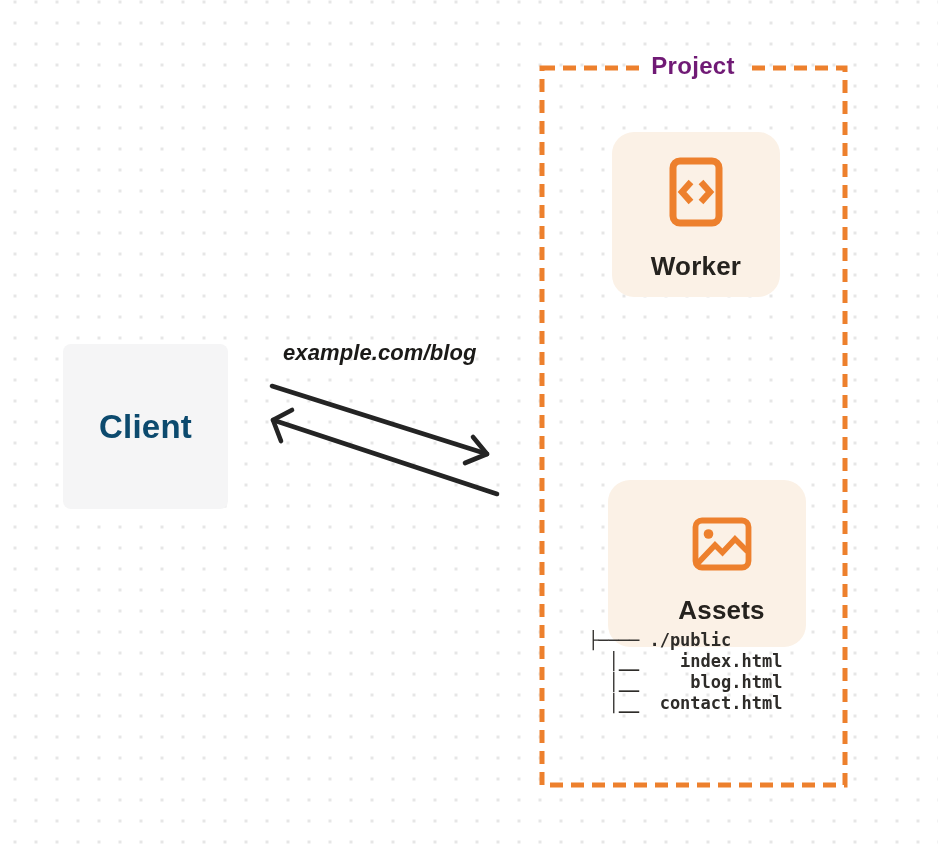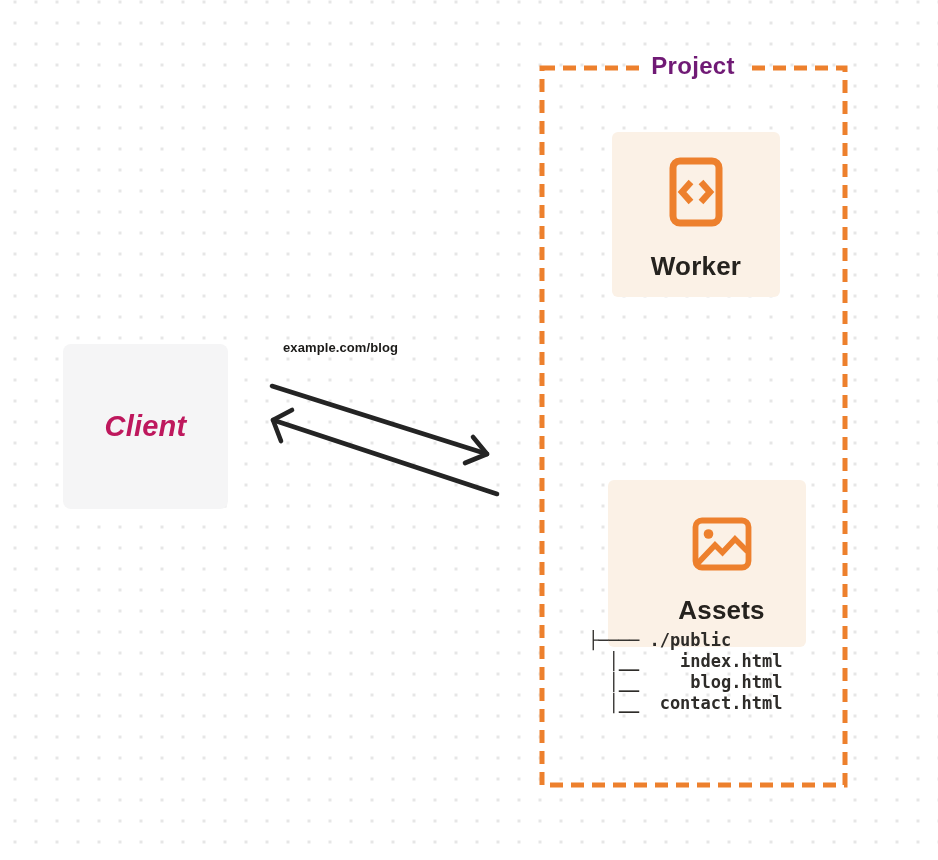--- a/index.html
+++ b/index.html
@@ -13,40 +13,41 @@
     background-position:4.5px -8.5px;
     font-family:"Liberation Sans",sans-serif;
     color:#1f1e1c;
   }
   .abs{position:absolute;}
   
   .client-box{
     left:63px;top:344px;width:165px;height:165px;
     background:#f5f5f6;border-radius:8px;
     display:flex;align-items:center;justify-content:center;
-    font-size:29px;font-weight:700;color:#be185d;letter-spacing:.2px;font-style:italic;
+    font-size:33px;font-weight:700;color:#0c4a6e;letter-spacing:.2px;
   }
   
   .request-label{
     left:283px;top:340px;
-    font-size:13px;font-weight:700;color:#1b1a18;letter-spacing:.1px;
+    font-size:22px;font-weight:700;color:#1b1a18;letter-spacing:.1px;
     white-space:nowrap;
+    font-style:italic;
   }
   
   .lines{left:0;top:0;width:938px;height:860px;pointer-events:none;}
   
   .project-label{
     left:693px;top:66px;transform:translate(-50%,-50%);
     background:#ffffff;padding:0 10px;
     font-size:24px;font-weight:700;color:#701a75;letter-spacing:.3px;
     white-space:nowrap;
   }
   
   .card{
-    background:#fbf1e6;border-radius:6px;
+    background:#fbf1e6;border-radius:22px;
     display:flex;flex-direction:column;align-items:center;
   }
   .worker-card{left:612px;top:132px;width:168px;height:165px;}
   .worker-card .icon{margin-top:25px;}
   .assets-card{left:608px;top:480px;width:169px;height:167px;padding-left:29px;}
   .assets-card .icon{margin-top:37px;}
   .card-label{
     margin-top:24px;
     font-size:26px;font-weight:700;color:#25221e;letter-spacing:.2px;
   }

